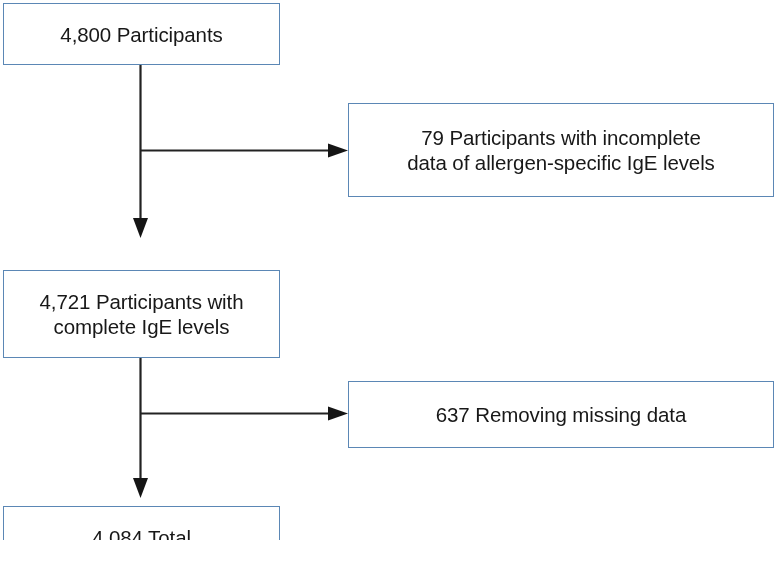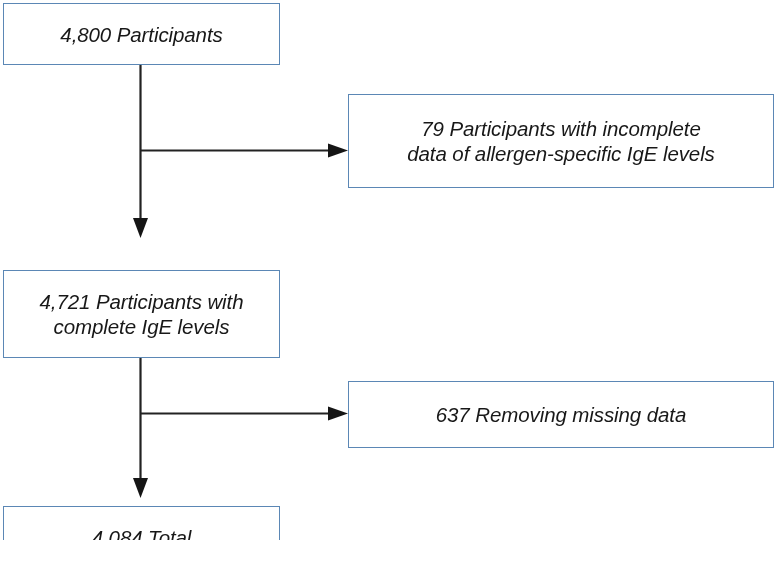--- a/index.html
+++ b/index.html
@@ -11,21 +11,20 @@
   body {
     font-family: "Liberation Sans", "DejaVu Sans", sans-serif;
     color: #1a1a1a;
   }
   #flow-canvas {
     position: relative;
     width: 779px;
     height: 540px;
     background: #ffffff;
     overflow: hidden;
-    font-style: italic;
   }
   .flow-box {
     position: absolute;
     box-sizing: border-box;
     border: 1.5px solid #5b87b5;
     background: #ffffff;
     display: flex;
     align-items: center;
     justify-content: center;
     text-align: center;
@@ -35,21 +34,21 @@
     letter-spacing: -0.1px;
     padding: 2px 8px;
     white-space: pre-line;
   }
   
   #node-enrolled {
     left: 3px;   top: 3px;
     width: 277px; height: 62px;
   }
   #node-excluded-ige {
-    left: 348px; top: 94px;
+    left: 348px; top: 103px;
     width: 426px; height: 94px;
   }
   #node-complete-ige {
     left: 3px;   top: 238px;
     width: 277px; height: 88px; margin-top: 32px;
   }
   #node-excluded-missing {
     left: 348px; top: 381px;
     width: 426px; height: 67px;
   }

